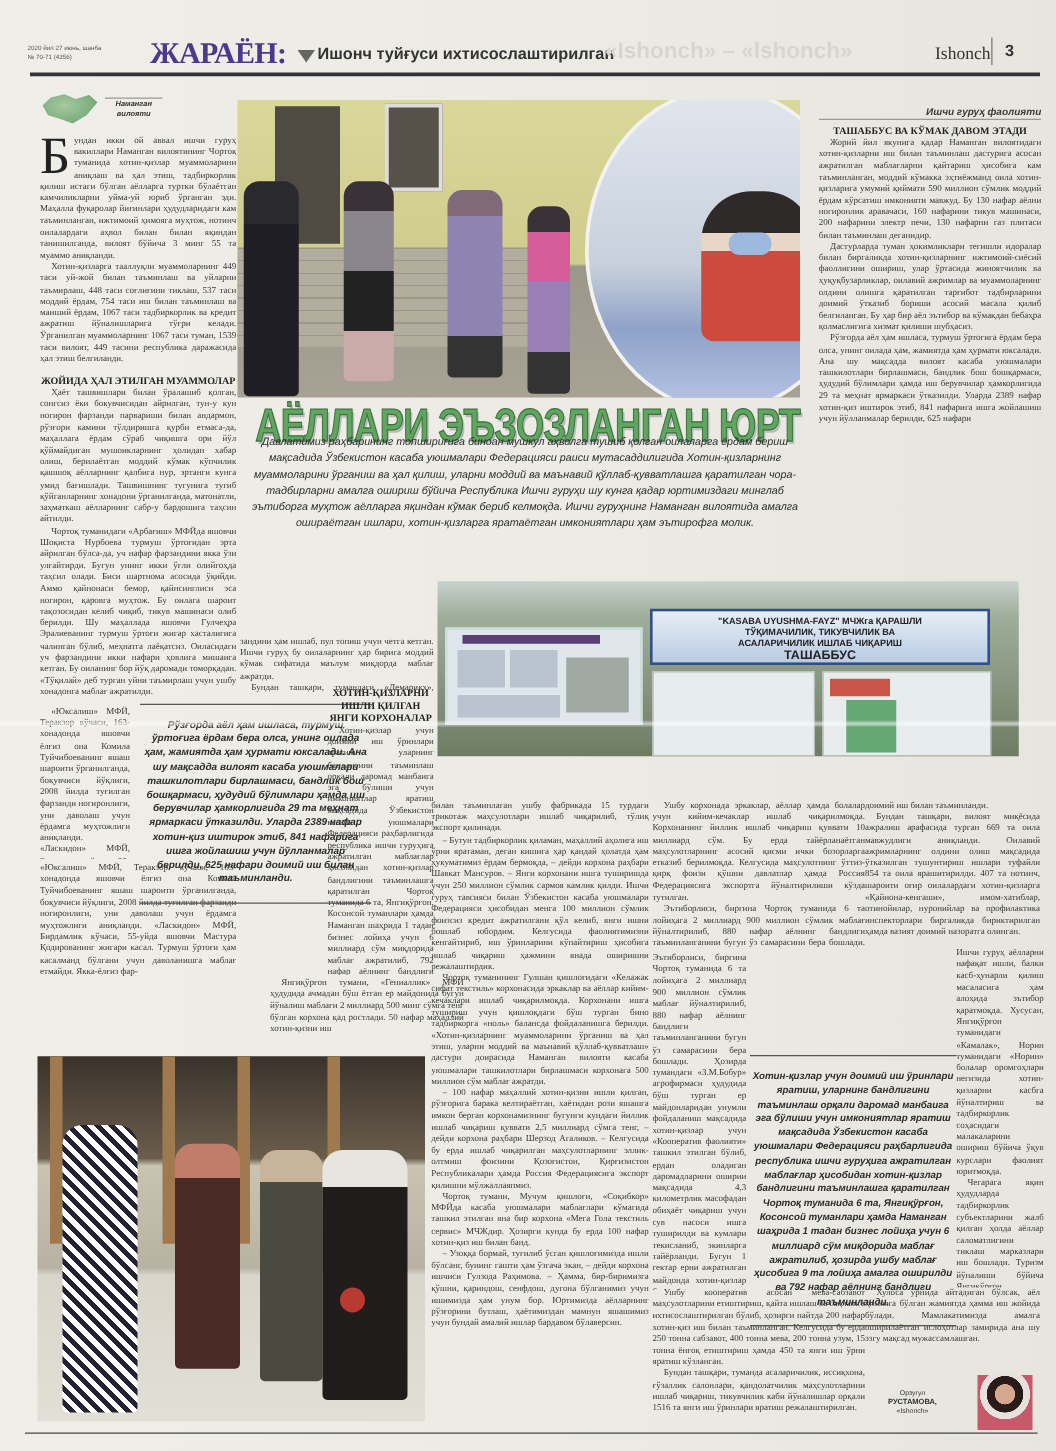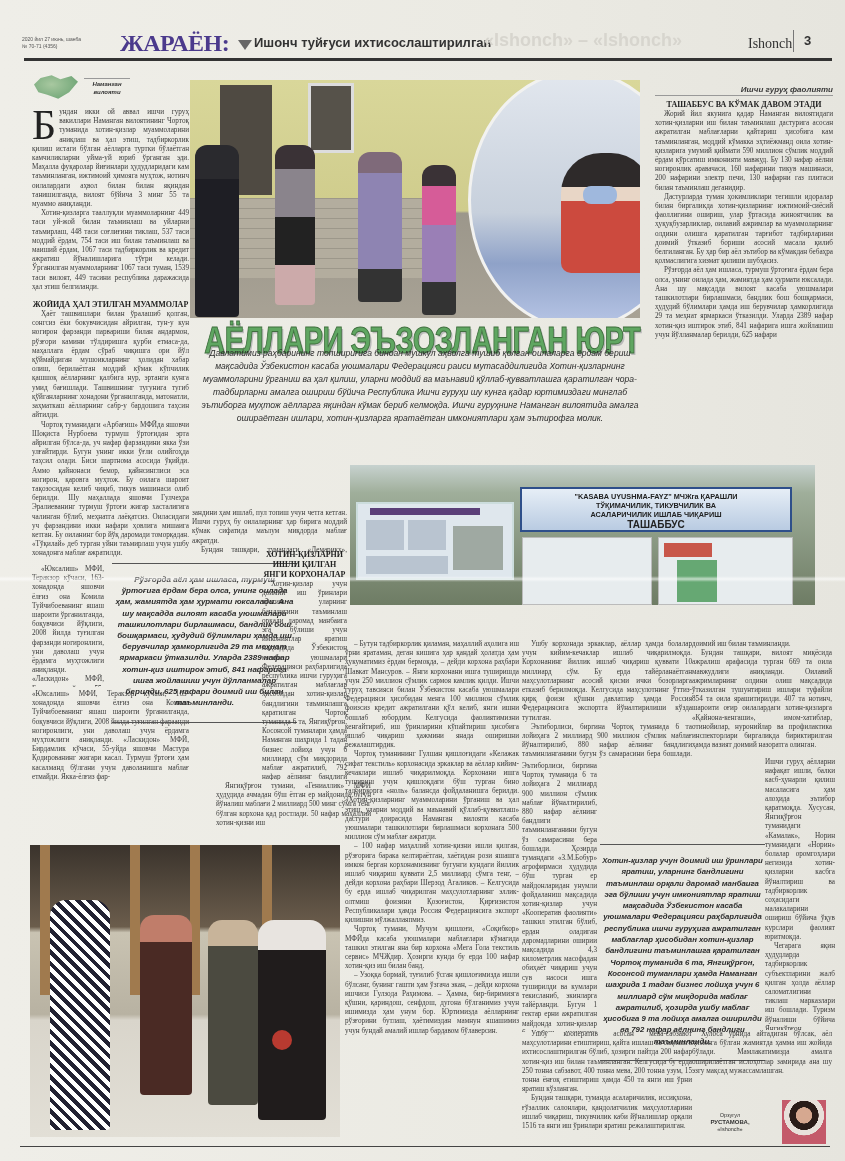--- a/index.html
+++ b/index.html
@@ -130,20 +130,21 @@
   </div>
   <div class="col" style="left:262px; top:550px; width:85px; height:230px;">
     <p class="subhead" style="margin-top:0">ХОТИН-ҚИЗЛАРНИ ИШЛИ ҚИЛГАН ЯНГИ КОРХОНАЛАР</p>
     <p>Хотин-қизлар учун доимий иш ўринлари яратиш уларнинг бандлигини таъминлаш орқали даромад манбаига эга бўлиши учун имкониятлар яратиш мақсадида Ўзбекистон касаба уюшмалари Федерацияси раҳбарлигида республика ишчи гуруҳига ажратилган маблағлар ҳисобидан хотин-қизлар бандлигини таъминлашга қаратилган Чортоқ туманида 6 та, Янгиқўрғон, Косонсой туманлари ҳамда Наманган шаҳрида 1 тадан бизнес лойиҳа учун 6 миллиард сўм миқдорида маблағ ажратилиб, 792 нафар аёлнинг бандлиги таъминланди.</p>
   </div>
   <div class="col" style="left:192px; top:782px; width:155px; height:50px;margin-left:24px;">
     <p>Янгиқўрғон тумани, «Гениаллик» МФЙ ҳудудида ачмадан бўш ётган ер майдонида бугун йўналиш маблағи 2 миллиард 500 минг сўмга тенг бўлган корхона қад ростлади. 50 нафар маҳаллий хотин-қизни иш</p>
   </div>
 
   <div class="col" style="left:345px; top:640px; width:174px; height:500px;">
+    <p style="text-indent:0">билан таъминлаган ушбу фабрикада 15 турдаги трикотаж маҳсулотлари ишлаб чиқарилиб, тўлиқ экспорт қилинади.</p>
     <p>– Бутун тадбиркорлик қиламан, маҳаллий аҳолига иш ўрни яратаман, деган кишига ҳар қандай ҳолатда ҳам ҳукуматимиз ёрдам бермоқда, – дейди корхона раҳбари Шавкат Мансуров. – Янги корхонани ишга туширишда учун 250 миллион сўмлик сармоя камлик қилди. Ишчи гуруҳ тавсияси билан Ўзбекистон касаба уюшмалари Федерацияси ҳисобидан менга 100 миллион сўмлик фоизсиз кредит ажратилгани қўл келиб, янги ишни бошлаб юбордим. Келгусида фаолиятимизни кенгайтириб, иш ўринларини кўпайтириш ҳисобига ишлаб чиқариш ҳажмини янада оширишни режалаштирдик.</p>
     <p>Чортоқ туманининг Гулшан қишлоғидаги «Келажак сифат текстиль» корхонасида эркаклар ва аёллар кийим-кечаклари ишлаб чиқарилмоқда. Корхонани ишга тушириш учун қишлоқдаги бўш турган бино тадбиркорга «ноль» балансда фойдаланишга берилди. «Хотин-қизларнинг муаммоларини ўрганиш ва ҳал этиш, уларни моддий ва маънавий қўллаб-қувватлаш» дастури доирасида Наманган вилояти касаба уюшмалари ташкилотлари бирлашмаси корхонага 500 миллион сўм маблағ ажратди.</p>
     <p>– 100 нафар маҳаллий хотин-қизни ишли қилган, рўзғорига барака келтираётган, хаётидан рози яшашга имкон берган корхонамизнинг бугунги кундаги йиллик ишлаб чиқариш қуввати 2,5 миллиард сўмга тенг, – дейди корхона раҳбари Шерзод Агаликов. – Келгусида бу ерда ишлаб чиқарилган маҳсулотларнинг эллик-олтмиш фоизини Қозоғистон, Қирғизистон Республикалари ҳамда Россия Федерациясига экспорт қилишни мўлжаллаяпмиз.</p>
     <p>Чортоқ тумани, Мучум қишлоғи, «Соқибкор» МФЙда касаба уюшмалари маблағлари кўмагида ташкил этилган яна бир корхона «Мега Гола текстиль сервис» МЧЖдир. Ҳозирги кунда бу ерда 100 нафар хотин-қиз иш билан банд.</p>
     <p>– Узоққа бормай, туғилиб ўсган қишлоғимизда ишли бўлсанг, бунинг гашти ҳам ўзгача экан, – дейди корхона ишчиси Гулзода Раҳимова. – Ҳамма, бир-биримизга қўшни, қариндош, сенфдош, дугона бўлганимиз учун ишимизда ҳам унум бор. Юртимизда аёлларнинг рўзғорини бутлаш, ҳаётимиздан мамнун яшашимиз учун бундай амалий ишлар бардавом бўлаверсин.</p>
   </div>
 
   <div class="col" style="left:522px; top:640px; width:170px; height:120px;">
     <p>Ушбу корхонада эркаклар, аёллар ҳамда болалар учун кийим-кечаклар ишлаб чиқарилмоқда. Корхонанинг йиллик ишлаб чиқариш қуввати 10 миллиард сўм. Бу ерда тайёрланаётган маҳсулотларнинг асосий қисми ички бозорларга етказиб берилмоқда. Келгусида маҳсулотнинг ўттиз-қирқ фоизи қўшни давлатлар ҳамда Россия Федерациясига экспортга йўналтирилиши кўзда тутилган.</p>
     <p>Эътиборлиси, биргина Чортоқ туманида 6 та лойиҳага 2 миллиард 900 миллион сўмлик маблағ йўналтирилиб, 880 нафар аёлнинг бандлиги таъминланганини бугун ўз самарасини бера бошлади. Ҳозирда тумандаги «З.М.Бобур» агрофирмаси ҳудудида бўш турган ер майдонларидан унумли фойдаланиш мақсадида хотин-қизлар учун «Кооператив фаолияти» ташкил этилган бўлиб, ердан оладиган даромадларини оширии мақсадида 4,3 километрлик масофадан обиҳаёт чиқариш учун сув насоси ишга туширилди ва кумлари текисланиб, экинларга тайёрланди. Бугун 1 гектар ерни ажратилган майдонда хотин-қизлар 6 тадан иссиқхона қуриш бўйича режалар тузилиб, экишга ёрдам берилди. Тахминан 50 та аёл ишга жалб этилди. Ушбу оила 4 та иш ўрни яратилди.</p>

